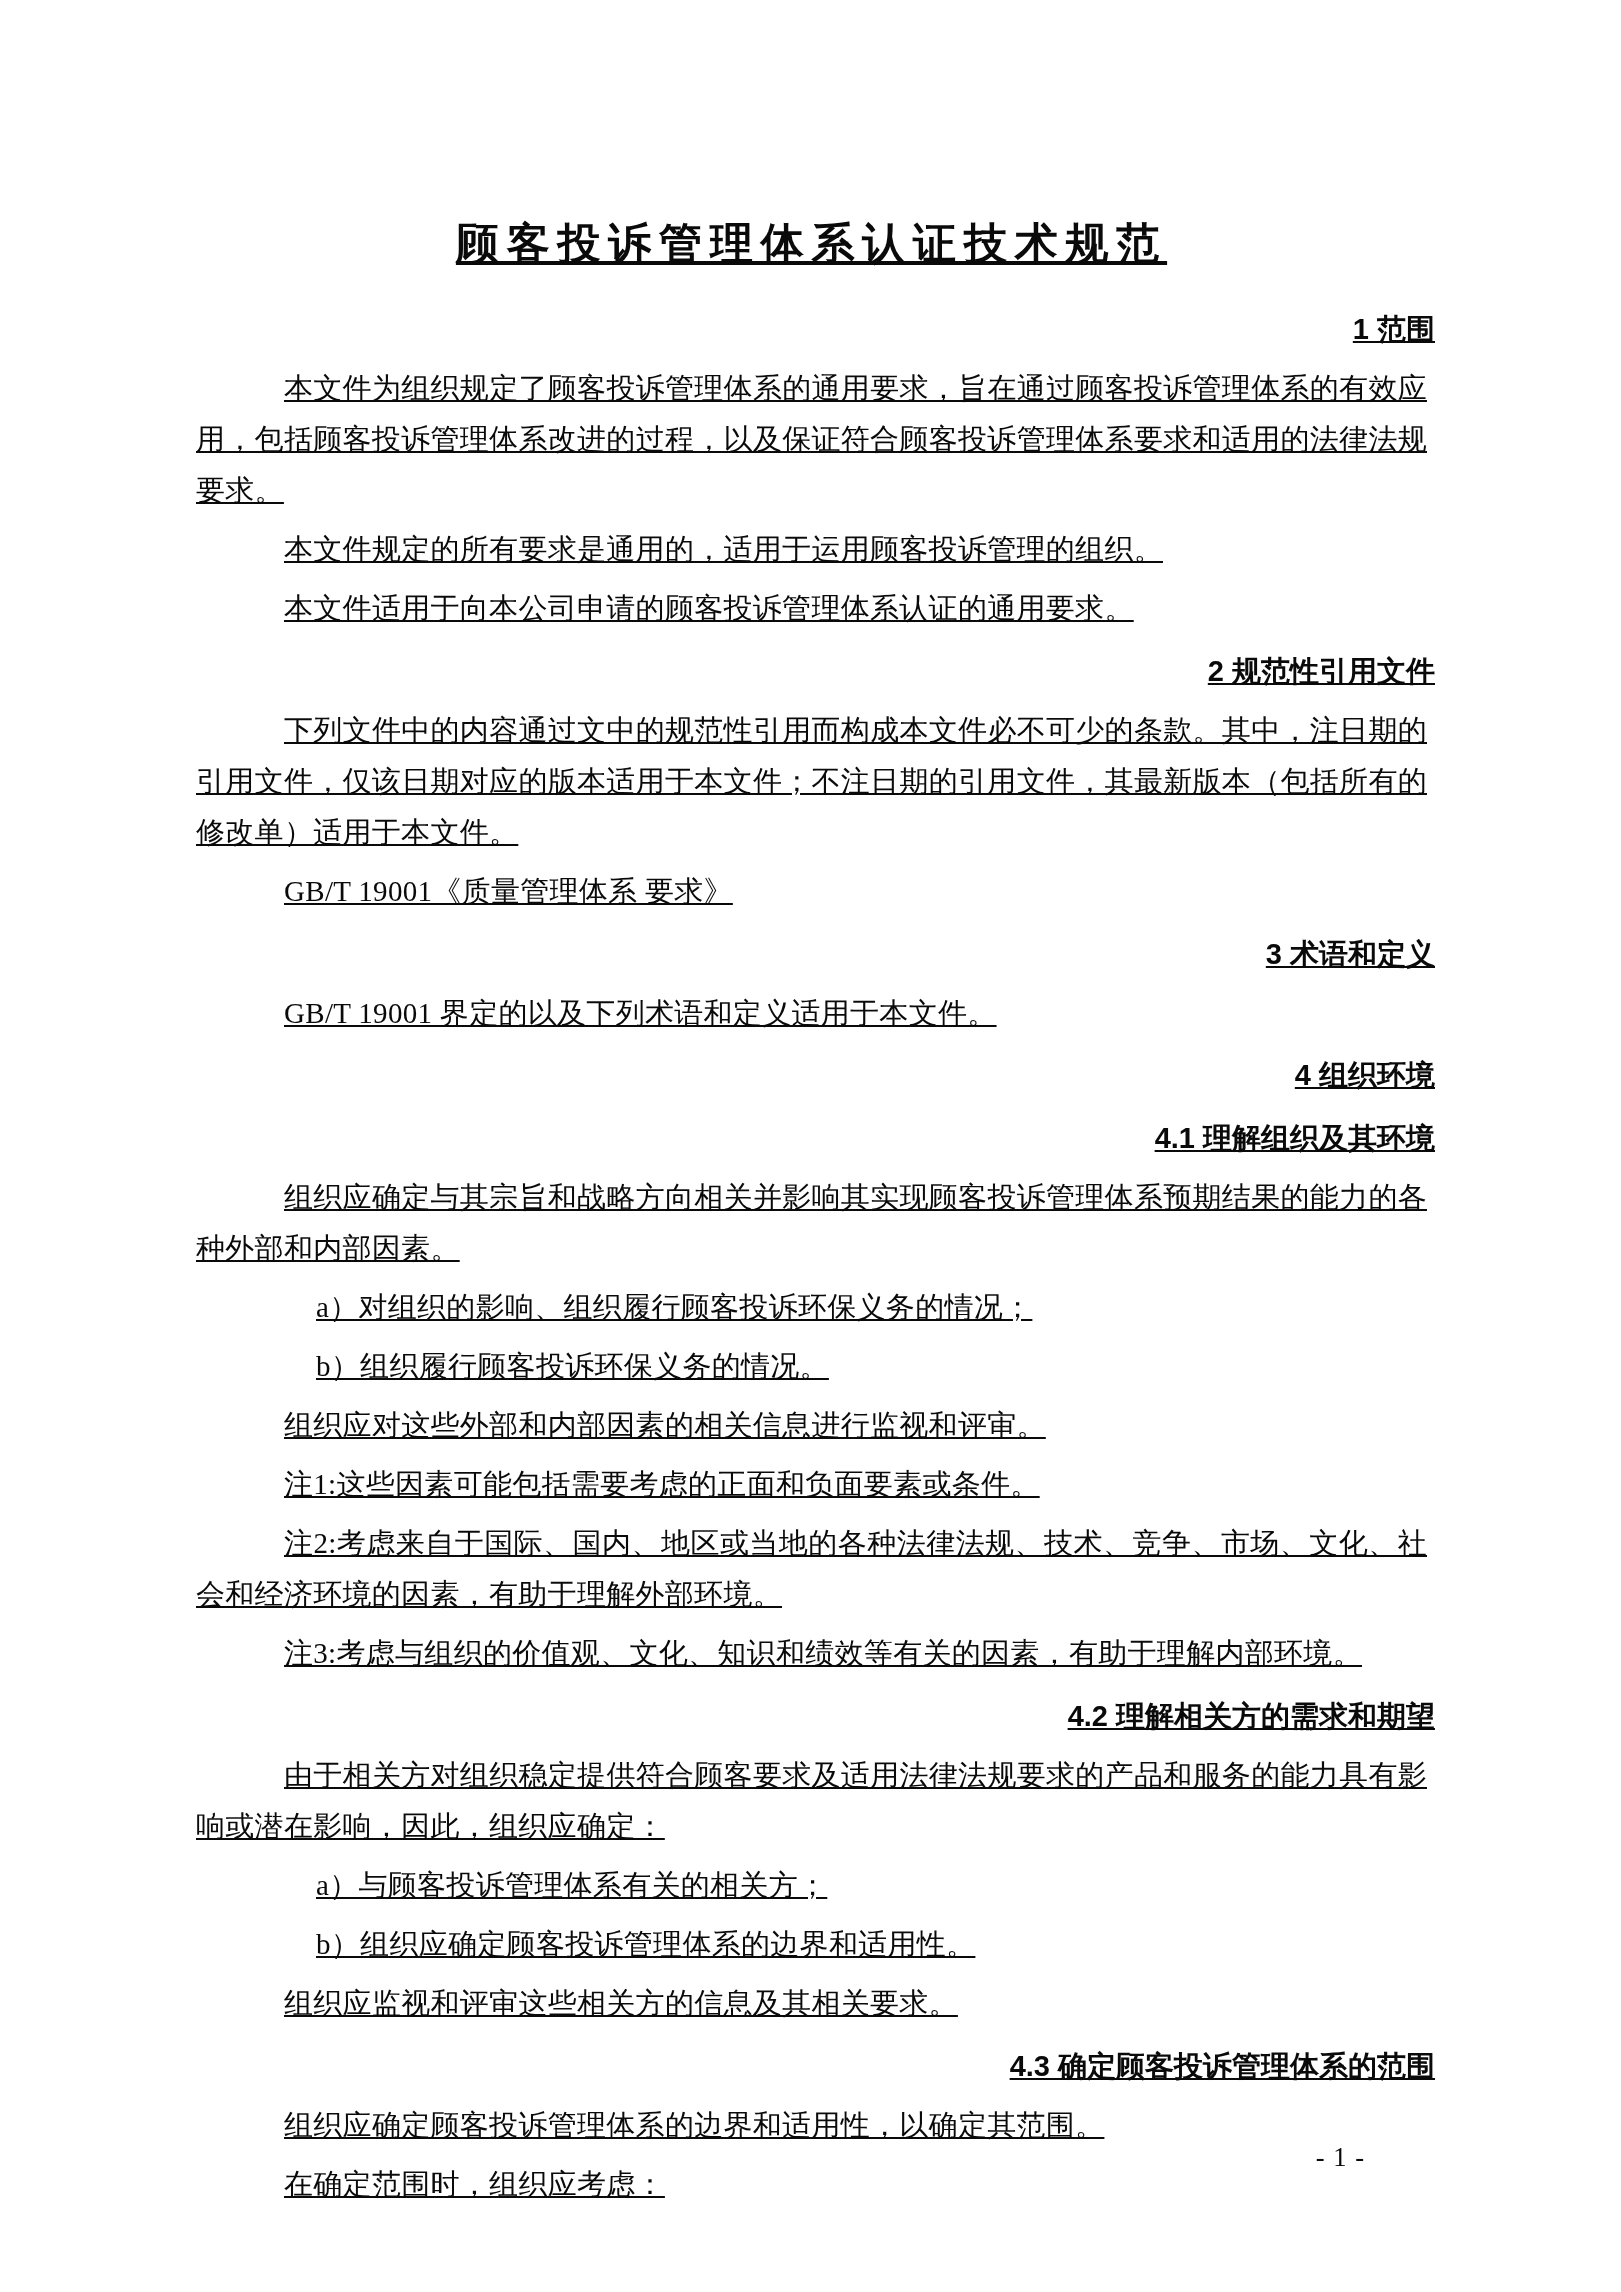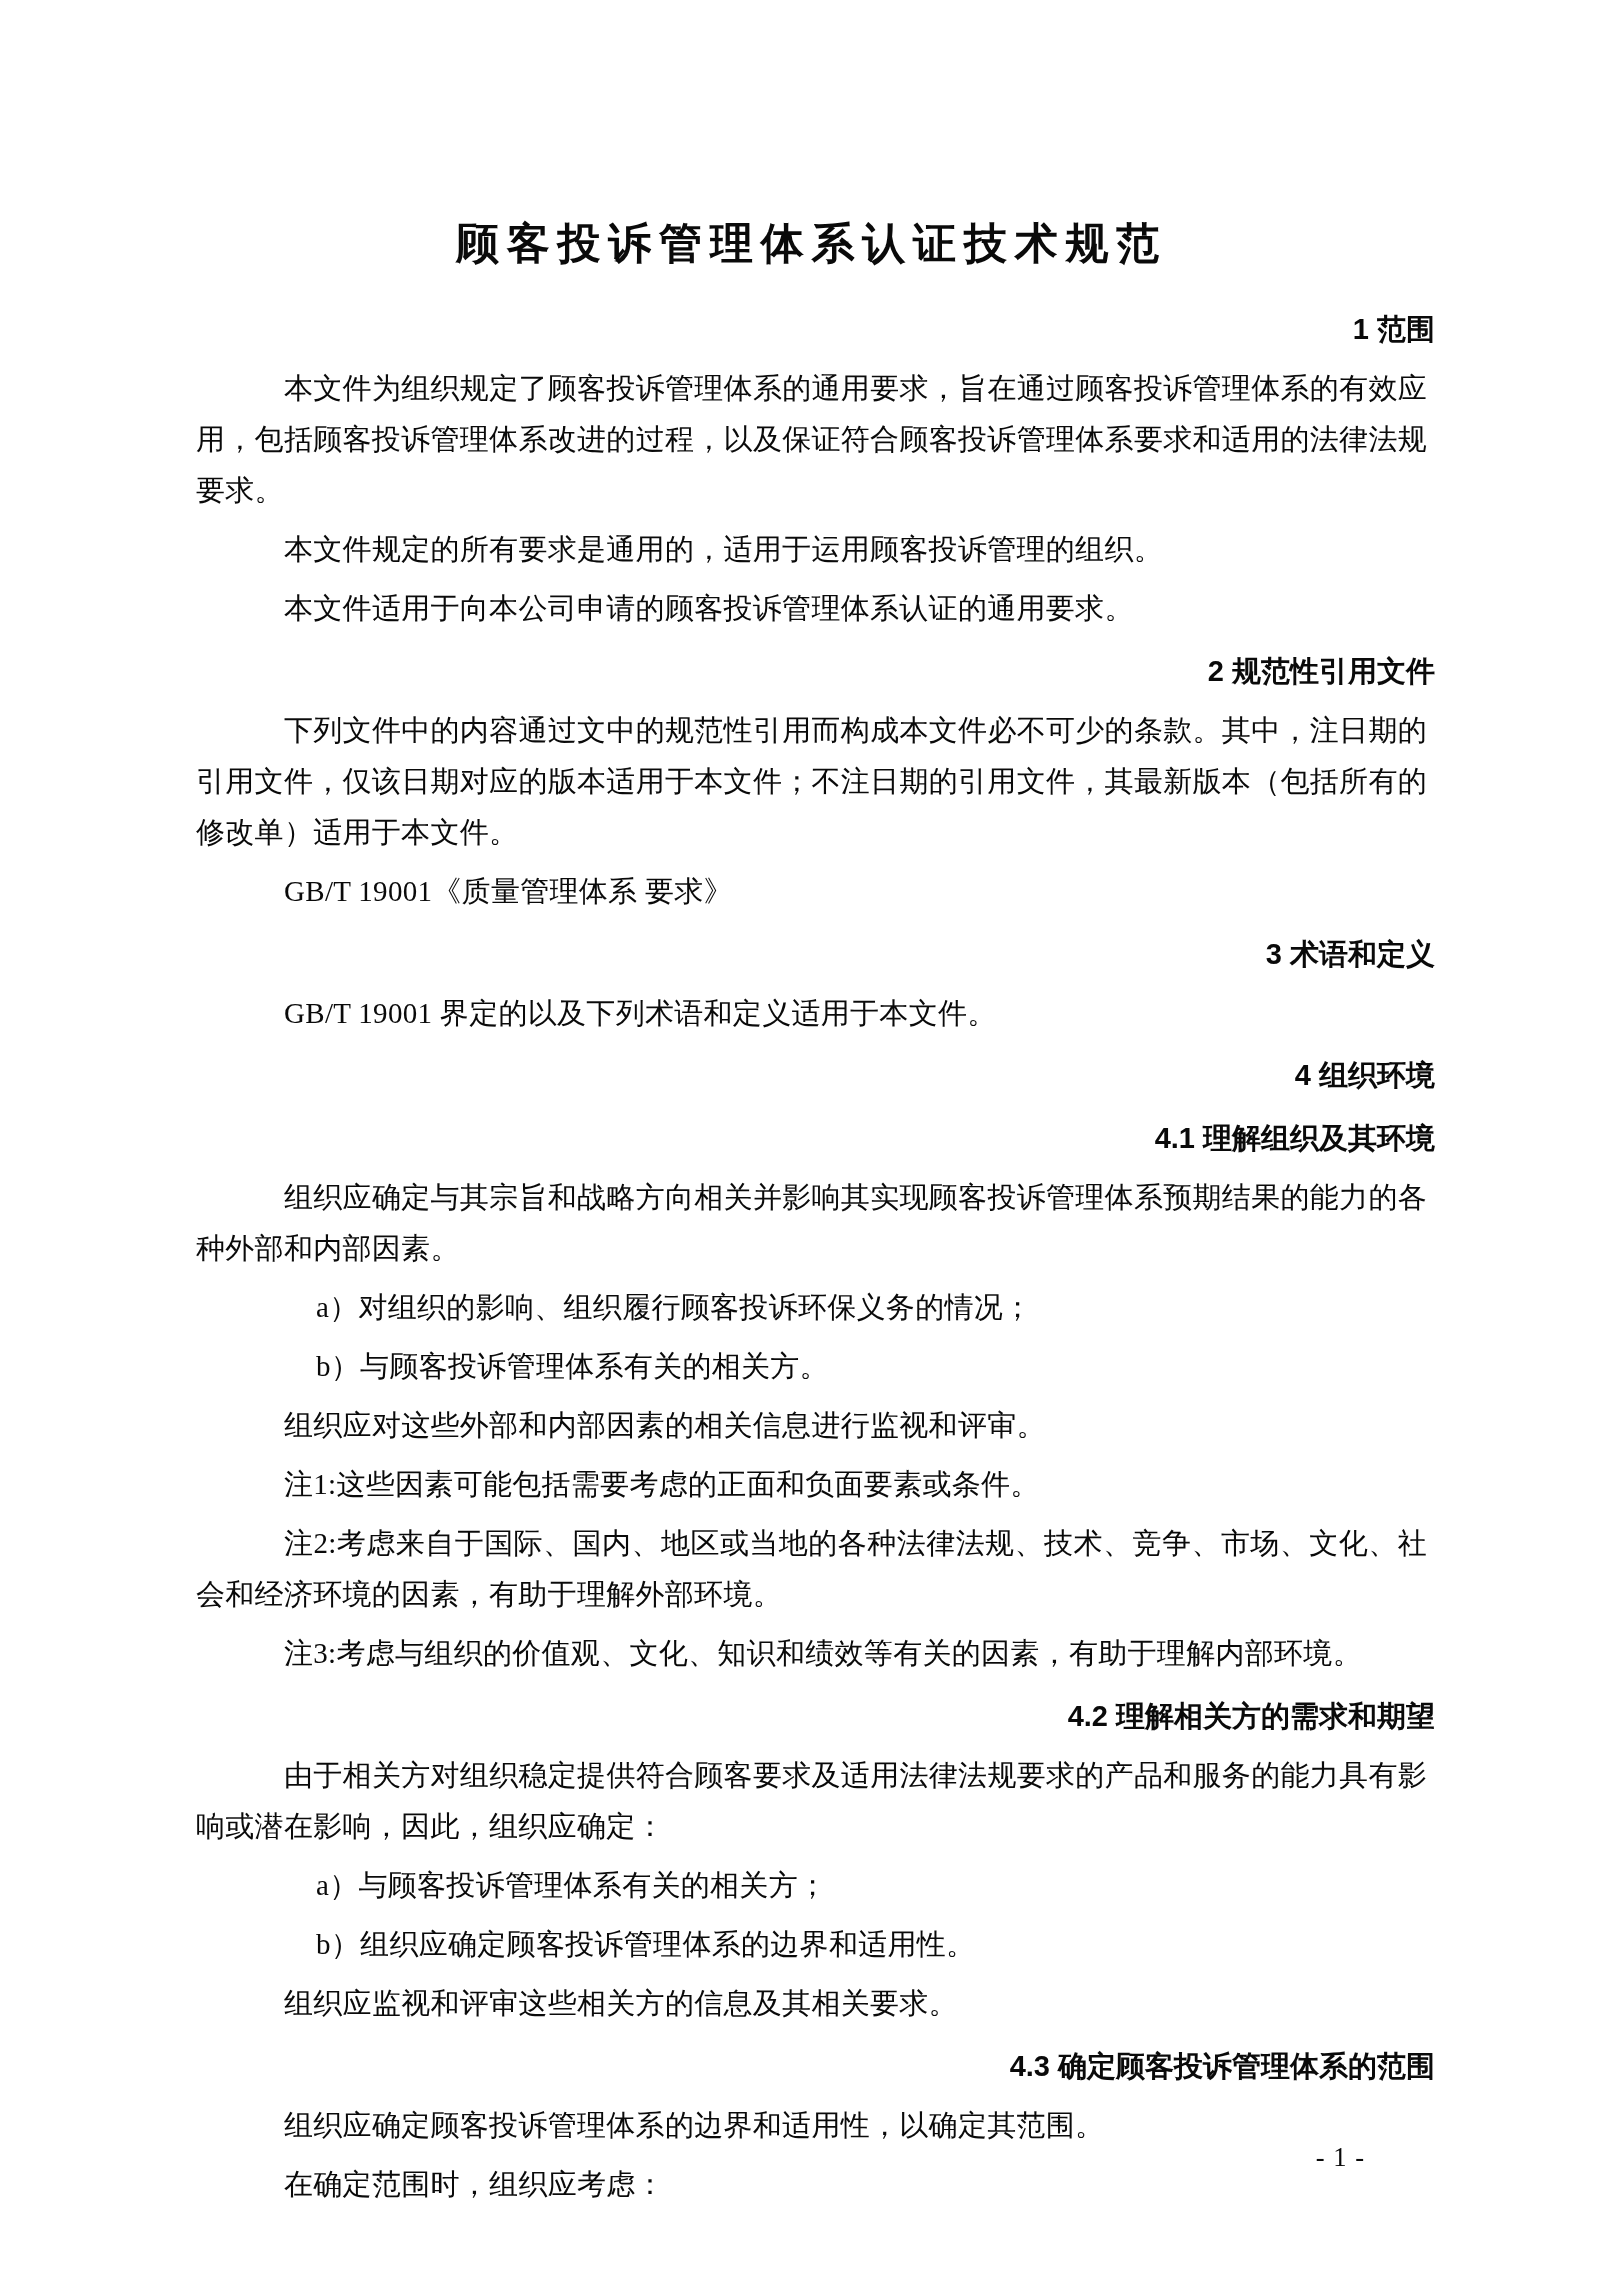--- a/index.html
+++ b/index.html
@@ -10,20 +10,21 @@
   .page {
     position: relative;
     width: 1473px;
     height: 2293px;
     margin: 0 auto;
     background: #ffffff;
     box-sizing: border-box;
     padding: 212px 112px 0 114px;
     color: #0a0a0a;
     overflow: hidden;
+    text-decoration: underline;
   }
   .doc-title {
     font-family: "Liberation Serif", "DejaVu Serif", serif;
     font-weight: bold;
     font-size: 43px;
     line-height: 63px;
     text-align: center;
     letter-spacing: 7.8px;
     margin: 0 0 29px 0;
     white-space: nowrap;
@@ -72,21 +73,21 @@
       <p class="para">本文件适用于向本公司申请的顾客投诉管理体系认证的通用要求。</p>
       <h2 class="heading-1">2 规范性引用文件</h2>
       <p class="para">下列文件中的内容通过文中的规范性引用而构成本文件必不可少的条款。其中，注日期的引用文件，仅该日期对应的版本适用于本文件；不注日期的引用文件，其最新版本（包括所有的修改单）适用于本文件。</p>
       <p class="para">GB/T 19001《质量管理体系 要求》</p>
       <h2 class="heading-1">3 术语和定义</h2>
       <p class="para">GB/T 19001 界定的以及下列术语和定义适用于本文件。</p>
       <h2 class="heading-1">4 组织环境</h2>
       <h3 class="heading-2">4.1 理解组织及其环境</h3>
       <p class="para">组织应确定与其宗旨和战略方向相关并影响其实现顾客投诉管理体系预期结果的能力的各种外部和内部因素。</p>
       <p class="para item">a）对组织的影响、组织履行顾客投诉环保义务的情况；</p>
-      <p class="para item">b）与顾客投诉管理体系有关的相关方。</p>
+      <p class="para item">b）组织履行顾客投诉环保义务的情况。</p>
       <p class="para">组织应对这些外部和内部因素的相关信息进行监视和评审。</p>
       <p class="para">注1:这些因素可能包括需要考虑的正面和负面要素或条件。</p>
       <p class="para">注2:考虑来自于国际、国内、地区或当地的各种法律法规、技术、竞争、市场、文化、社会和经济环境的因素，有助于理解外部环境。</p>
       <p class="para">注3:考虑与组织的价值观、文化、知识和绩效等有关的因素，有助于理解内部环境。</p>
       <h3 class="heading-2">4.2 理解相关方的需求和期望</h3>
       <p class="para">由于相关方对组织稳定提供符合顾客要求及适用法律法规要求的产品和服务的能力具有影响或潜在影响，因此，组织应确定：</p>
       <p class="para item">a）与顾客投诉管理体系有关的相关方；</p>
       <p class="para item">b）组织应确定顾客投诉管理体系的边界和适用性。</p>
       <p class="para">组织应监视和评审这些相关方的信息及其相关要求。</p>
       <h3 class="heading-2">4.3 确定顾客投诉管理体系的范围</h3>

